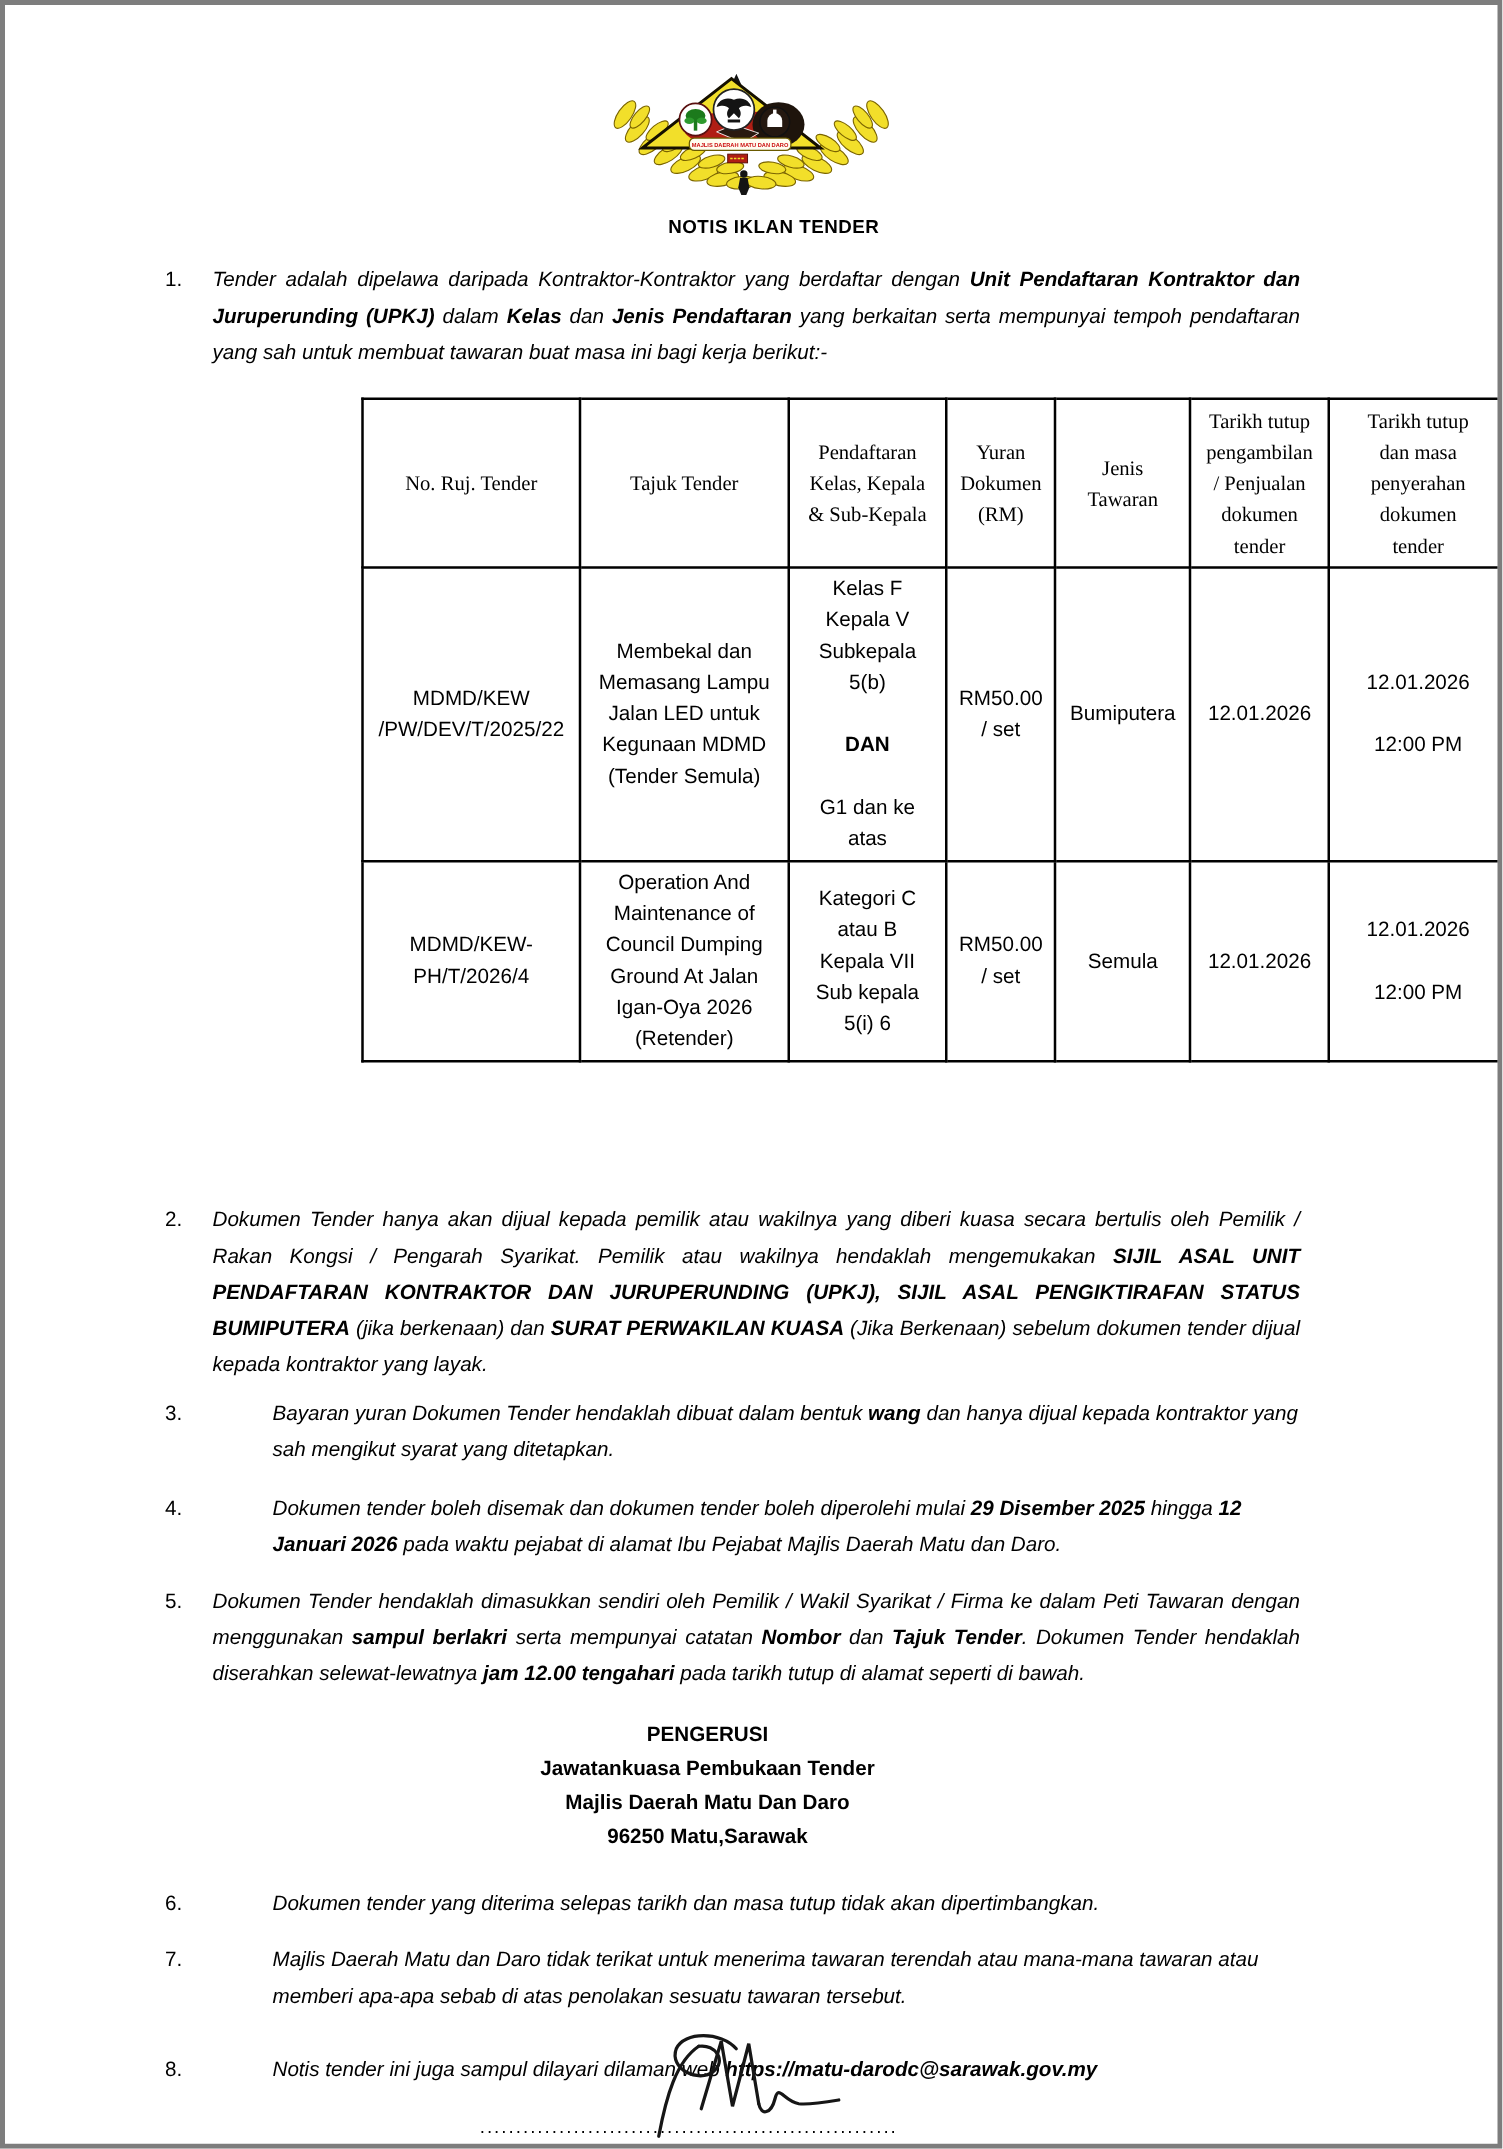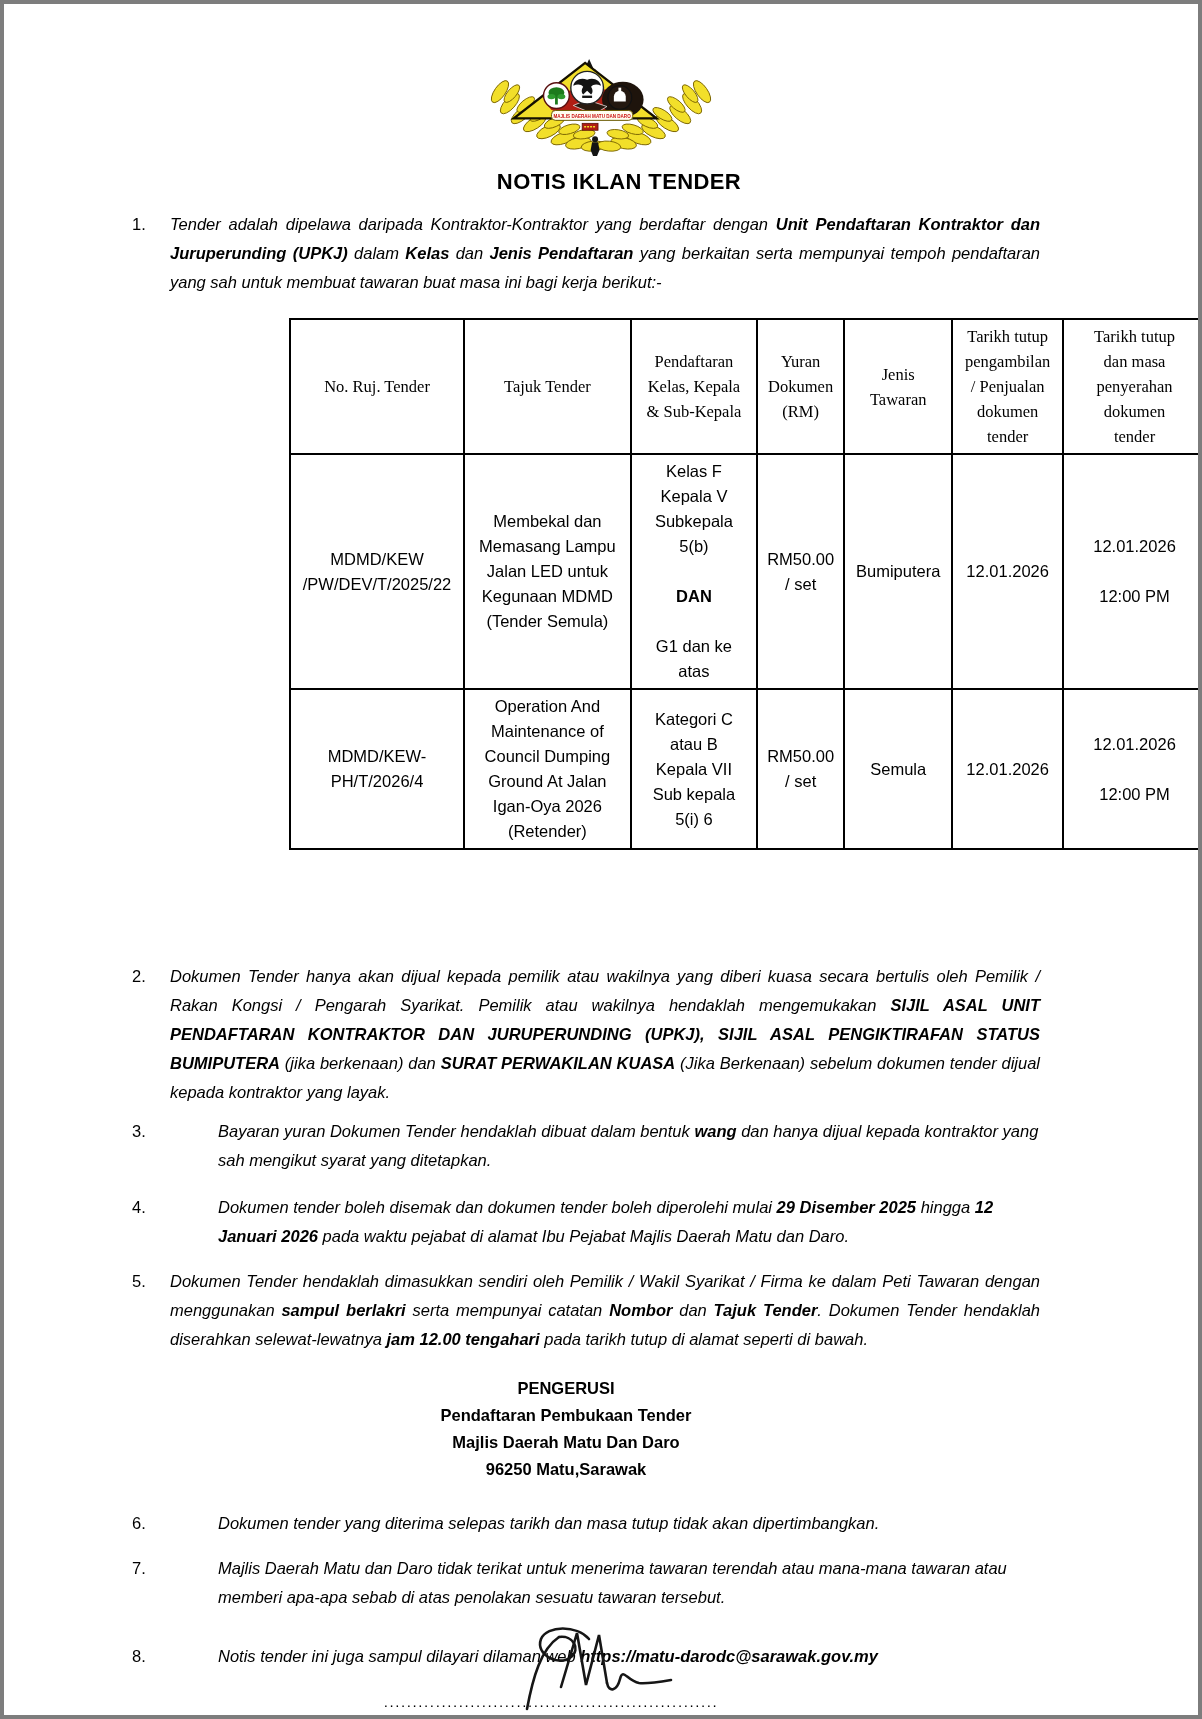--- a/index.html
+++ b/index.html
@@ -10,21 +10,21 @@
   html,body{margin:0;padding:0;background:#fff;}
   .page{
     width:1202px;height:1719px;background:#fff;overflow:hidden;position:relative;
     border:4px solid var(--page-border);
     font-family:"Liberation Sans","DejaVu Sans",sans-serif;
     font-size:16.5px;line-height:29px;color:var(--ink);
   }
   
   .logo-wrap{width:240px;height:104px;margin:50px auto 0;display:block;}
   
-  .doc-title{text-align:center;font-weight:bold;font-size:22px;letter-spacing:.4px;margin-top:12px;line-height:24px;margin-left:36px;}
+  .doc-title{text-align:center;font-weight:bold;font-size:15px;letter-spacing:.4px;margin-top:12px;line-height:24px;margin-left:36px;}
   
   .clauses{padding-left:128px;padding-right:158px;}
   .clause{display:flex;}
   .clause .cnum{width:38px;flex:none;}
   .clause .cbody{flex:1;text-align:justify;font-style:italic;}
   .clause.left .cbody{text-align:left;margin-left:48px;}
   .clause b{font-weight:bold;}
   .m-c1{margin-top:16px;}
   .m-c2{margin-top:112px;}
   .m-c3{margin-top:10px;}
@@ -243,21 +243,21 @@
       <div class="cbody"><span>Dokumen tender boleh disemak dan dokumen tender boleh diperolehi mulai </span><b>29 Disember 2025</b><span> hingga </span><b>12 Januari 2026</b><span> pada waktu pejabat di alamat Ibu Pejabat Majlis Daerah Matu dan Daro.</span></div>
     </div>
 
     <div class="clause m-c5">
       <span class="cnum">5.</span>
       <div class="cbody"><span>Dokumen Tender hendaklah dimasukkan sendiri oleh Pemilik / Wakil Syarikat / Firma ke dalam Peti Tawaran dengan menggunakan </span><b>sampul berlakri</b><span> serta mempunyai catatan </span><b>Nombor</b><span> dan </span><b>Tajuk Tender</b><span>. Dokumen Tender hendaklah diserahkan selewat-lewatnya </span><b>jam 12.00 tengahari</b><span> pada tarikh tutup di alamat seperti di bawah.</span></div>
     </div>
 
     <div class="address-block">
       <div>PENGERUSI</div>
-      <div>Pendaftaran Pembukaan Tender</div>
+      <div>Jawatankuasa Pembukaan Tender</div>
       <div>Majlis Daerah Matu Dan Daro</div>
       <div>96250 Matu,Sarawak</div>
     </div>
 
     <div class="clause left m-c6">
       <span class="cnum">6.</span>
       <div class="cbody"><span>Dokumen tender yang diterima selepas tarikh dan masa tutup tidak akan dipertimbangkan.</span></div>
     </div>
 
     <div class="clause left m-c7">

